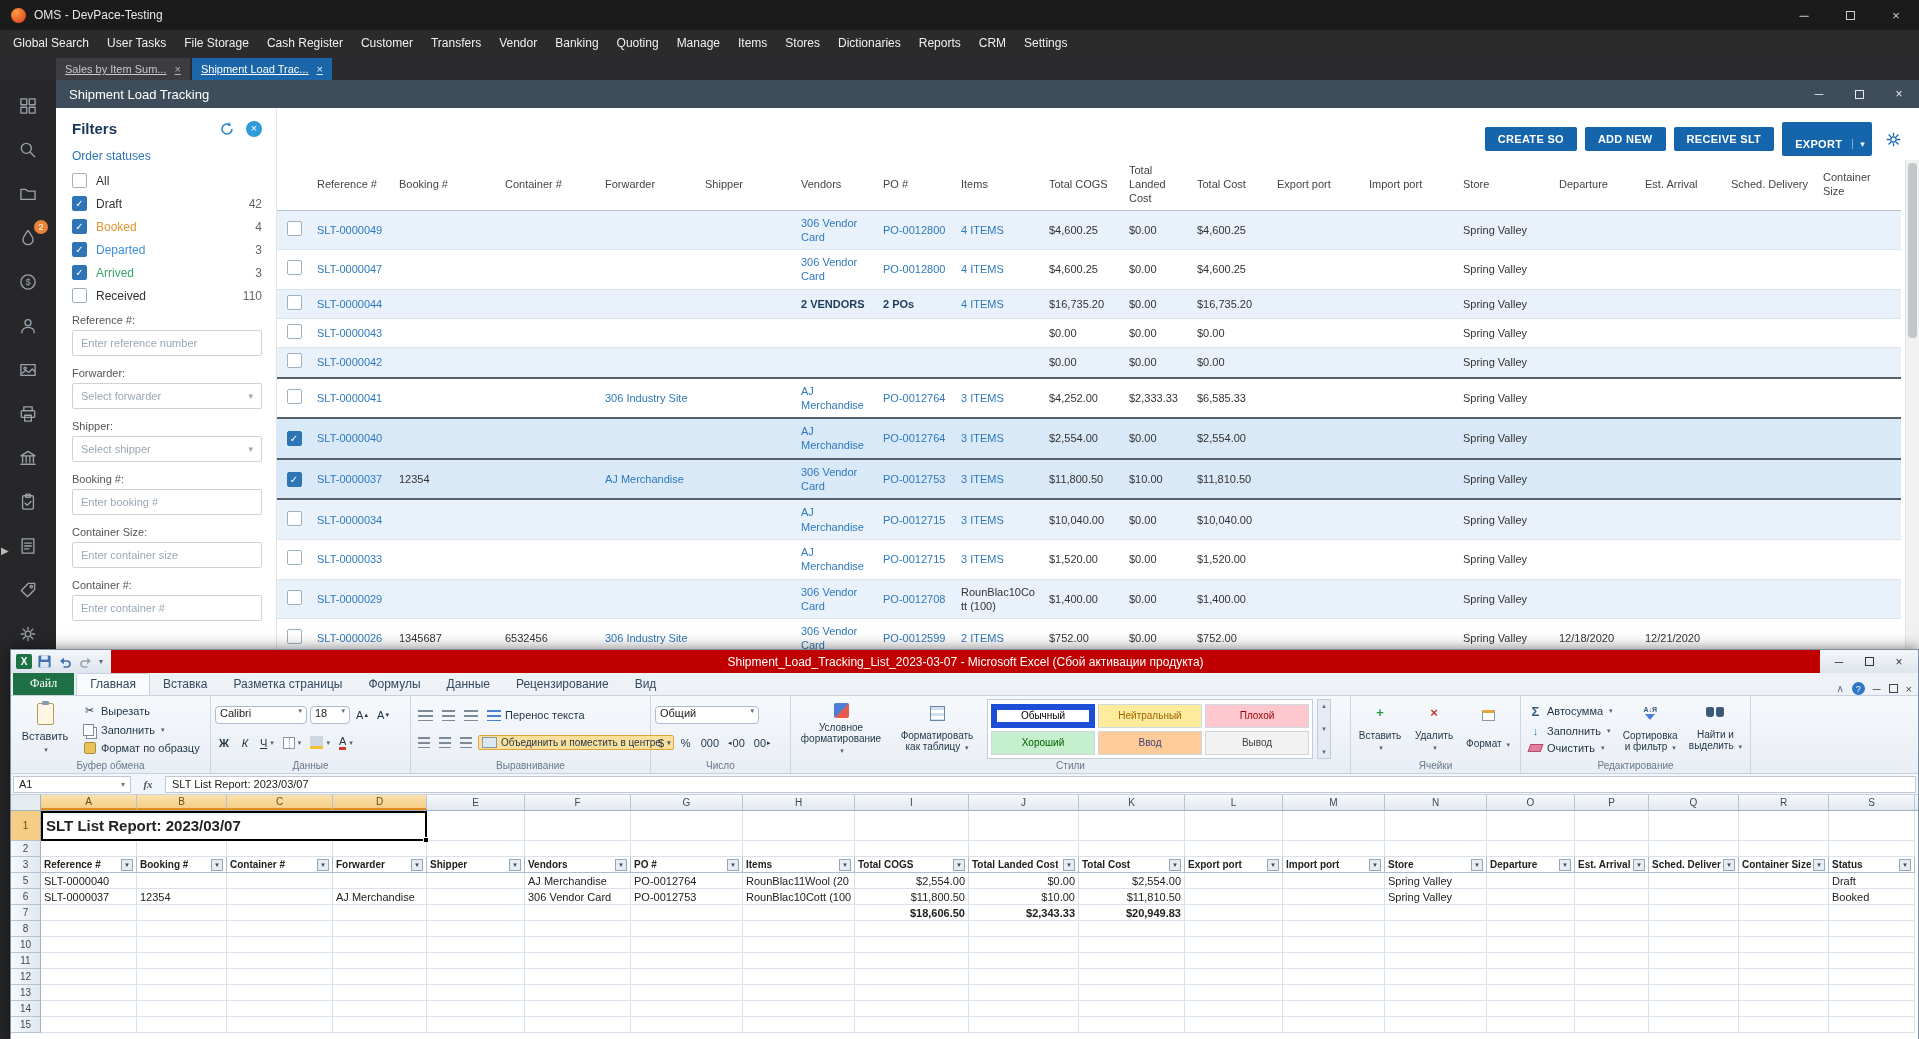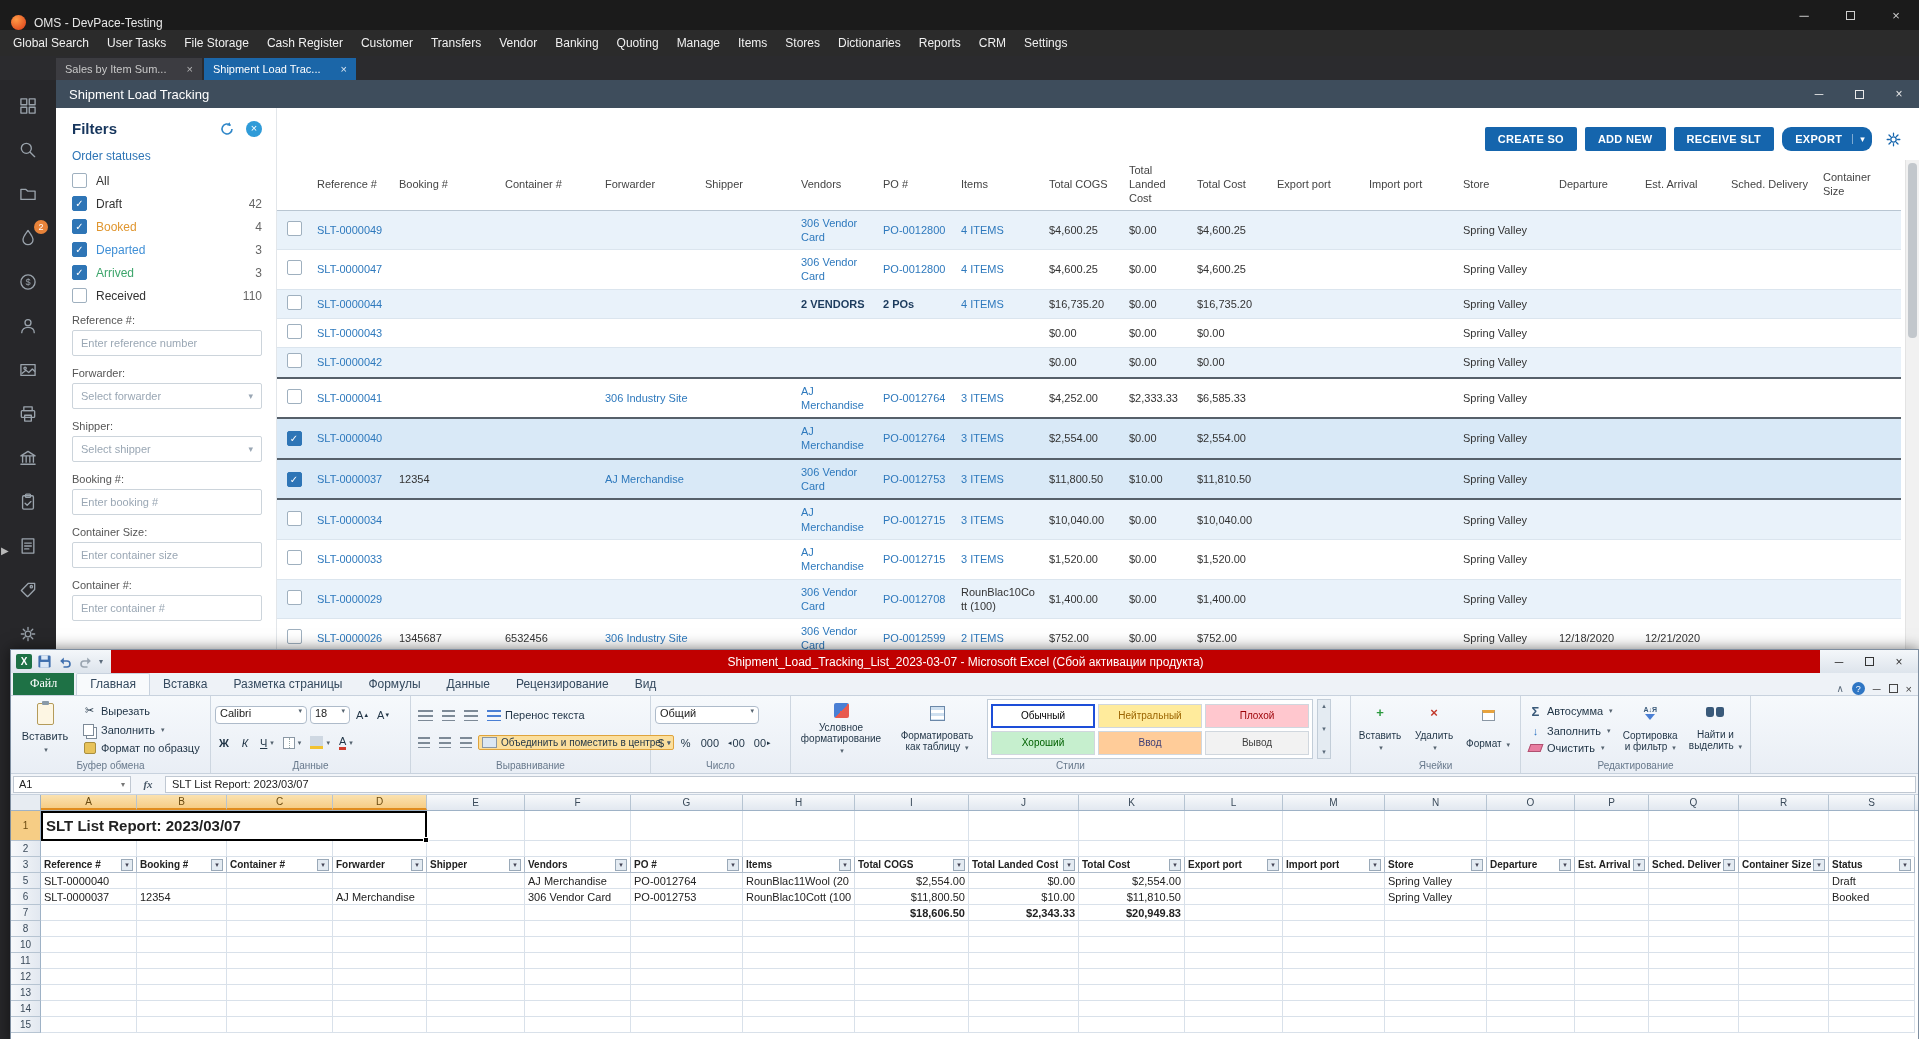--- a/index.html
+++ b/index.html
@@ -2,29 +2,29 @@
 <html><head>
 <meta charset="utf-8">
 <style>
   * { margin:0; padding:0; box-sizing:border-box; }
   html,body { background:#111; }
   body { font-family:"Liberation Sans","DejaVu Sans",sans-serif; }
   .screen { position:relative; width:1919px; height:1039px; overflow:hidden; background:#1a1a1a; }
 
   
   .oms { position:absolute; inset:0; display:flex; flex-direction:column; z-index:1; }
-  .titlebar { height:30px; background:#1b1b1b; display:flex; align-items:flex-end; color:#e6e6e6; font-size:12px; flex:none; }
+  .titlebar { height:30px; background:#1b1b1b; display:flex; align-items:center; color:#e6e6e6; font-size:12px; flex:none; }
   .app-icon { width:15px; height:15px; border-radius:50%; background:radial-gradient(circle at 35% 30%, #ff9a45, #d93a18); margin:0 8px 0 11px; flex:none; }
   .win-controls { margin-left:auto; display:flex; height:100%; }
   .win-btn { width:46px; display:flex; align-items:center; justify-content:center; color:#cfcfcf; font-size:13px; }
   .glyph-box { width:9px; height:9px; border:1px solid currentColor; display:inline-block; }
   .menubar { height:26px; background:#2b2b2b; display:flex; align-items:center; padding-left:4px; flex:none; }
   .menu-item { color:#f0f0f0; font-size:12px; padding:5px 9px; white-space:nowrap; }
   .tabbar { height:24px; background:#2b2b2e; display:flex; align-items:flex-end; padding-left:56px; gap:2px; flex:none; }
-  .tab { height:22px; display:flex; align-items:center; font-size:11px; padding:0 9px; gap:20px; white-space:nowrap; }
+  .tab { height:22px; display:flex; align-items:center; font-size:11px; padding:0 9px; gap:8px; white-space:nowrap;text-decoration:underline; }
   .tab.inactive { background:#3c3c41; color:#c8c8c8; }
   .tab.active { background:#1b66a8; color:#fff; }
   .tab-close { font-size:11px; opacity:.85; }
   .oms-body { flex:1; display:flex; min-height:0; }
   .rail { width:56px; background:#27272a; display:flex; flex-direction:column; align-items:center; padding-top:4px; flex:none; }
   .rail-icon { width:36px; height:44px; display:flex; align-items:center; justify-content:center; position:relative; flex:none; }
   .badge { position:absolute; top:4px; right:-2px; background:#e8833a; color:#fff; font-size:9px; border-radius:50%; width:14px; height:14px; display:flex; align-items:center; justify-content:center; }
   .rail-expand { position:absolute; left:1px; top:545px; color:#b9b9b9; font-size:10px; z-index:3; }
 
   .oms-main { flex:1; display:flex; flex-direction:column; background:#fff; min-width:0; }
@@ -46,21 +46,21 @@
   .status-count { margin-left:auto; color:#666; }
   .field-label { font-size:11px; color:#555; margin:11px 0 4px; }
   .field-input { width:100%; height:26px; border:1px solid #ccd4db; border-radius:2px; font-size:11px; padding:0 8px; display:flex; align-items:center; background:#fff; }
   .placeholder { color:#9aa7b4; flex:1; white-space:nowrap; overflow:hidden; }
   .sel-caret { color:#9aa7b4; font-size:9px; }
 
   
   .grid-wrap { flex:1; display:flex; flex-direction:column; position:relative; background:#fff; min-width:0; }
   .grid-toolbar { height:52px; display:flex; align-items:center; justify-content:flex-end; gap:8px; padding:10px 16px 0 0; flex:none; }
   .btn { background:#1565ad; color:#fff; font-size:11px; font-weight:bold; padding:6px 13px; border-radius:2px; letter-spacing:.3px; white-space:nowrap; }
-  .btn-split { display:inline-flex; align-items:center; padding:6px 0 6px 13px;border-radius:9px; }
+  .btn-split { display:inline-flex; align-items:center; padding:16px 0 6px 13px; }
   .split-caret { border-left:1px solid rgba(255,255,255,.45); margin-left:10px; padding:0 7px; font-size:9px; }
   .gear-btn { display:flex; margin-left:4px; }
   .grid-scroll { flex:1; overflow:hidden; }
   table.grid { border-collapse:collapse; table-layout:fixed; width:1624px; font-size:11px; }
   .grid th { font-weight:normal; color:#444; text-align:left; vertical-align:middle; padding:4px 6px; height:50px; border-bottom:1px solid #b9c6d2; background:#fff; line-height:1.25; }
   .grid td { padding:5px 6px; vertical-align:middle; border-bottom:1px solid #dbe5ee; color:#333; line-height:1.3; word-wrap:break-word; }
   .cb-cell { text-align:center; }
   .cb-cell .checkbox { margin:0 auto; display:inline-block; }
   .row-alt td { background:#e9f2fa; }
   .row-checked td { background:#d9e9f7; }
@@ -120,21 +120,21 @@
   .ic-fontcolor { font-size:11px; border-bottom:3px solid #d03a2b; line-height:1; }
   .al { width:15px; height:11px; background:repeating-linear-gradient(to bottom,#7d8a97 0 2px,transparent 2px 5px); }
   .al.c { width:13px; } .al.r { width:14px; }
   .ic-wrap { width:14px; height:11px; background:repeating-linear-gradient(to bottom,#4a7fd4 0 2px,transparent 2px 5px); }
   .ic-merge { width:15px; height:11px; border:1px solid #8a97a4; background:#dbe7f3; }
   .merge-btn { background:#fbdf9d; border:1px solid #dfa33c; font-size:10px; }
   .ic-cf { width:15px; height:15px; border-radius:2px; background:linear-gradient(135deg,#4a7fd4 0 50%,#e85a4f 50% 100%); }
   .ic-fmt-table { width:15px; height:15px; border:1px solid #6a87a8; background:repeating-linear-gradient(to bottom,#cfe0f0 0 3px,#fff 3px 6px); }
   .style-gallery { display:grid; grid-template-columns:repeat(3,104px); grid-auto-rows:24px; gap:3px; align-content:center; background:#fff; border:1px solid #c2cdd8; padding:3px; }
   .style-cell { display:flex; align-items:center; justify-content:center; font-size:10px; border:1px solid #d0d7de; }
-  .style-cell.sel { border:2px solid #1d4ed8; }
+  .style-cell.sel { border:6px solid #1d4ed8; }
   .gallery-scroll { width:14px; display:flex; flex-direction:column; justify-content:space-between; align-items:center; background:#e4ebf2; border:1px solid #c2cdd8; font-size:7px; color:#5b6b7b; padding:2px 0; }
   .ic-plus { color:#2c9a3f; font-weight:bold; font-size:13px; }
   .ic-del { color:#c2382b; font-weight:bold; font-size:13px; }
   .ic-fmt { width:13px; height:11px; border:1px solid #8a97a4; background:#fff; border-top:3px solid #e8a33d; }
   .sigma { font-size:13px; font-weight:bold; color:#3a5a7a; }
   .ic-filldown { color:#2f76c4; font-weight:bold; font-size:11px; }
   .ic-eraser { width:13px; height:8px; background:#e87da0; border:1px solid #b05070; transform:skewX(-20deg); }
   .ic-sort { display:flex; flex-direction:column; align-items:center; font-size:7px; font-weight:bold; color:#3a5a7a; line-height:1; }
   .ic-sort .fun { width:0; height:0; border-left:5px solid transparent; border-right:5px solid transparent; border-top:6px solid #4a7fd4; margin-top:1px; }
   .ic-bino { width:18px; height:11px; position:relative; }

